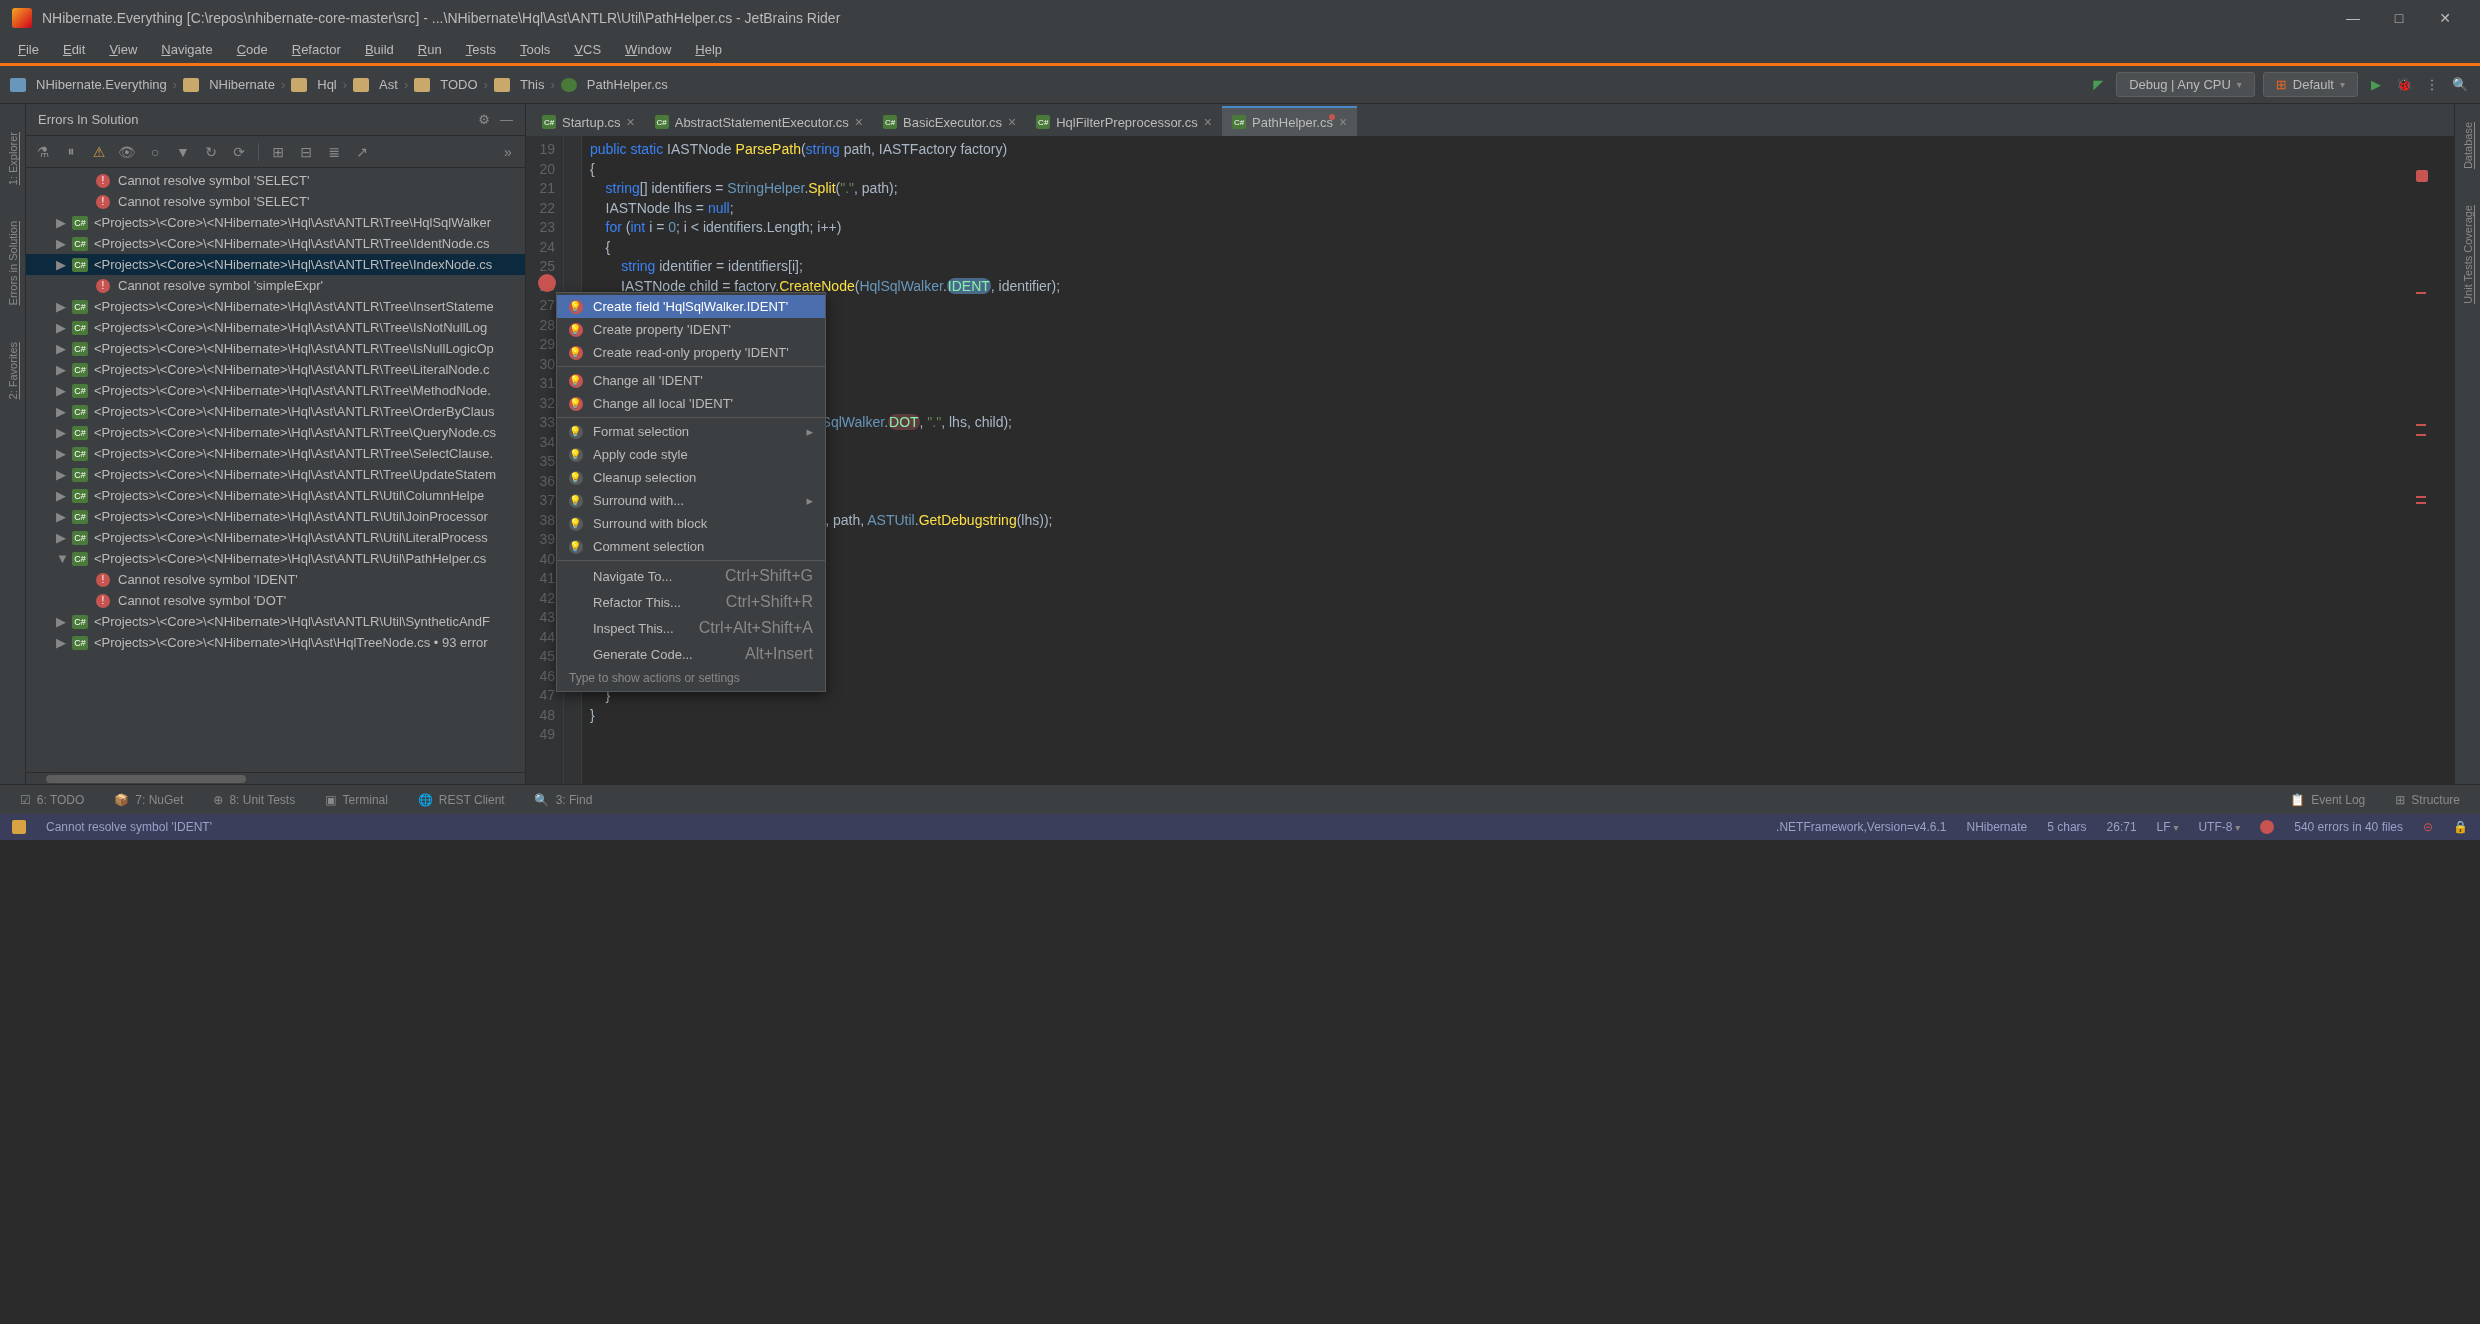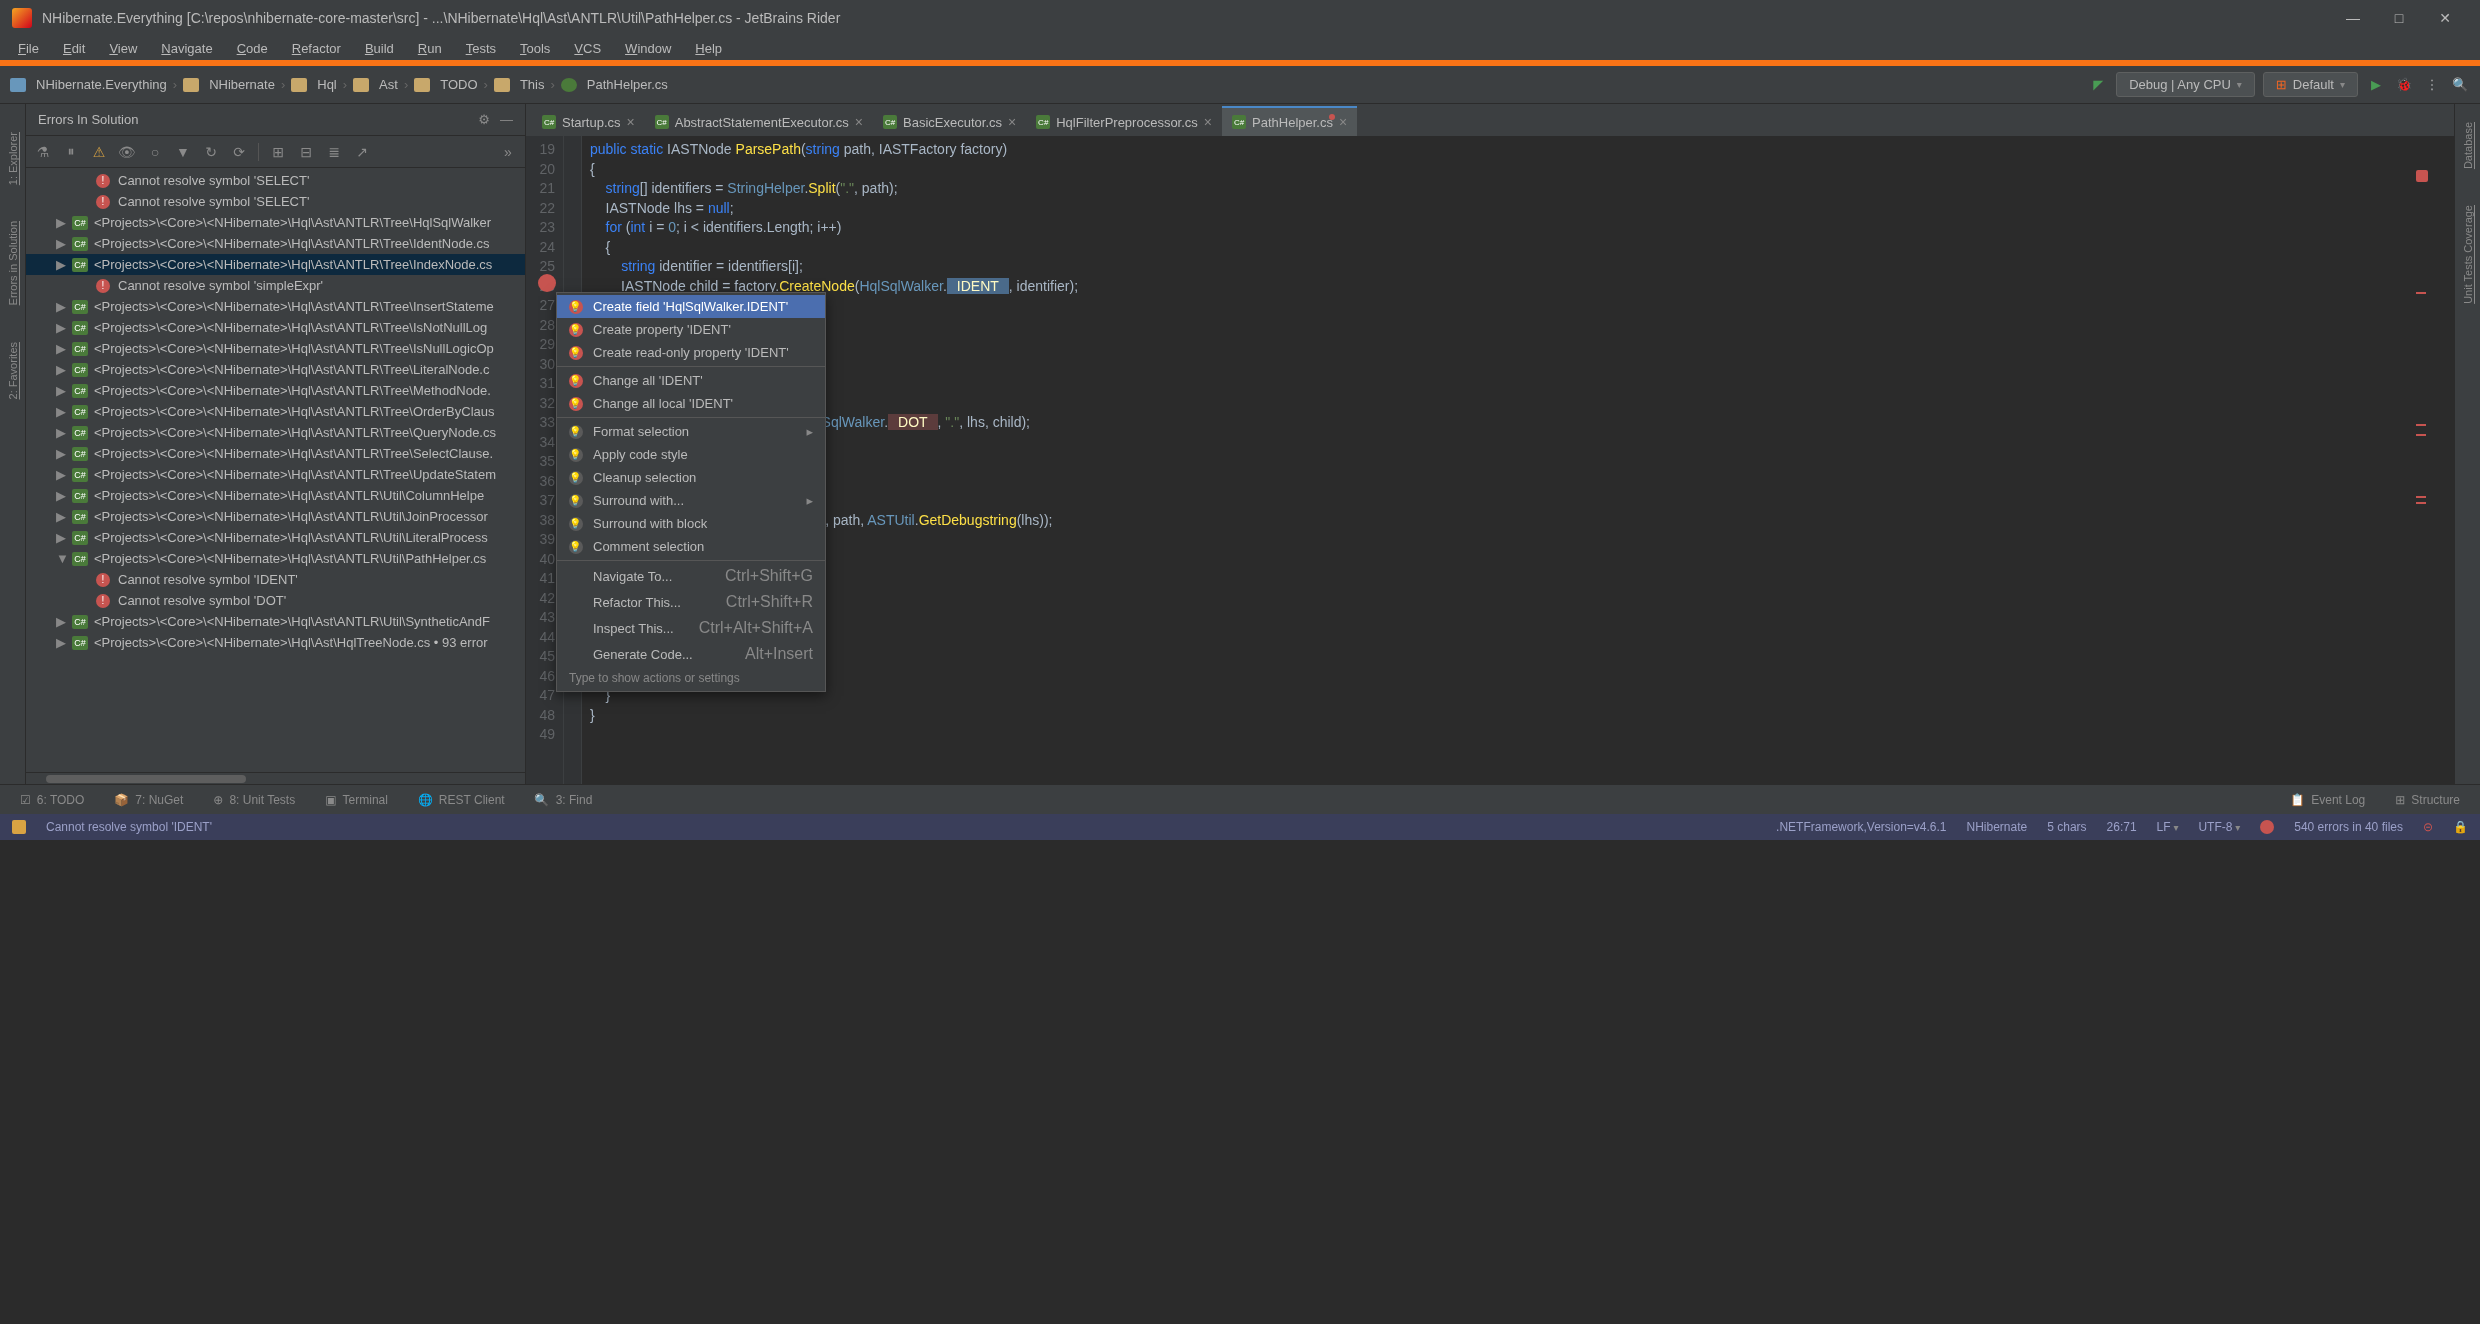--- a/index.html
+++ b/index.html
@@ -1,21 +1,21 @@
 <!DOCTYPE html>
 <html><head>
 <meta charset="utf-8">
 <style>
 * { margin: 0; padding: 0; box-sizing: border-box; font-family: 'Segoe UI', Arial, sans-serif; }
 body { background: #2b2b2b; color: #a9b7c6; font-size: 13px; overflow: hidden; width: 2480px; height: 1324px; transform-origin: top left; }
 .titlebar { height: 36px; background: #3c3f41; display: flex; align-items: center; padding: 0 12px; color: #bbb; font-size: 14px; }
 .titlebar .icon { width: 20px; height: 20px; margin-right: 10px; background: linear-gradient(135deg,#f5a623,#d0021b); border-radius: 3px; }
 .titlebar .spacer { flex: 1; }
 .winbtn { width: 46px; height: 30px; display: flex; align-items: center; justify-content: center; color: #bbb; }
-.menubar { height: 30px; background: #3c3f41; display: flex; align-items: center; padding: 0 8px; gap: 4px; border-bottom: 6px solid #f97316; }
+.menubar { height: 30px; background: #3c3f41; display: flex; align-items: center; padding: 0 8px; gap: 4px; border-bottom: 3px solid #f97316; }
 .menubar span { padding: 4px 10px; color: #bbb; cursor: pointer; }
 .menubar span u { text-decoration: underline; }
 .toolbar { height: 38px; background: #3c3f41; display: flex; align-items: center; padding: 0 10px; border-bottom: 1px solid #2b2b2b; gap: 8px; }
 .breadcrumb { display: flex; align-items: center; gap: 6px; color: #bbb; font-size: 13px; }
 .breadcrumb .sep { color: #666; }
 .bc-item { display: flex; align-items: center; gap: 10px; }
 .bc-icon { width: 16px; height: 14px; background: #c8a86b; border-radius: 2px; }
 .bc-icon.sln { background: #6897bb; }
 .bc-icon.cs { background: #4a7a3a; border-radius: 50%; }
 .toolbar .spacer { flex: 1; }
@@ -49,21 +49,21 @@
 .tab .err-dot { position: absolute; right: 22px; top: 6px; width: 6px; height: 6px; background: #c75450; border-radius: 50%; }
 .code-area { flex: 1; display: flex; position: relative; font-family: 'Consolas', monospace; font-size: 14px; }
 .gutter { width: 38px; background: #313335; color: #606366; text-align: right; padding: 4px 8px 4px 4px; line-height: 19.5px; border-right: 1px solid #3c3f41; }
 .fold-gutter { width: 18px; background: #313335; border-right: 1px solid #3c3f41; }
 .code { flex: 1; padding: 4px 8px; line-height: 19.5px; white-space: pre; color: #a9b7c6; position: relative; }
 .kw { color: #3b82f6; }
 .str { color: #6a8759; }
 .call { color: #fde047; }
 .cls { color: #6897bb; }
 .num { color: #6897bb; }
-.err-hl { background: #5c3c3c; color: #fef9c3; padding: 0 10px; }
+.err-hl { background: #5c3c3c; color: #86efac; padding: 0 1px; border-radius: 8px; }
 .sel-hl { background: #4a6a8a; }
 .right-gutter { width: 26px; background: #3c3f41; border-left: 1px solid #2b2b2b; display: flex; flex-direction: column; align-items: center; padding-top: 10px; gap: 20px; }
 .bottom-bar { height: 30px; background: #3c3f41; border-top: 1px solid #2b2b2b; display: flex; align-items: center; padding: 0 20px; gap: 30px; color: #8a8a8a; font-size: 12px; }
 .bottom-bar .bitem { display: flex; align-items: center; gap: 6px; cursor: pointer; }
 .bottom-bar .spacer { flex: 1; }
 .status-bar { height: 26px; background: #3a3e5a; display: flex; align-items: center; padding: 0 12px; color: #9ba0c8; font-size: 12px; gap: 20px; }
 .status-bar .spacer { flex: 1; }
 .status-bar .warn-ic { width: 14px; height: 14px; background: #d9a343; border-radius: 2px; }
 .status-bar .err-ic { width: 14px; height: 14px; background: #c75450; border-radius: 50%; }
 .context-menu { position: absolute; left: 556px; top: 292px; width: 270px; background: #3c3f41; border: 1px solid #565656; box-shadow: 0 4px 12px rgba(0,0,0,0.5); z-index: 100; padding: 2px 0; }

